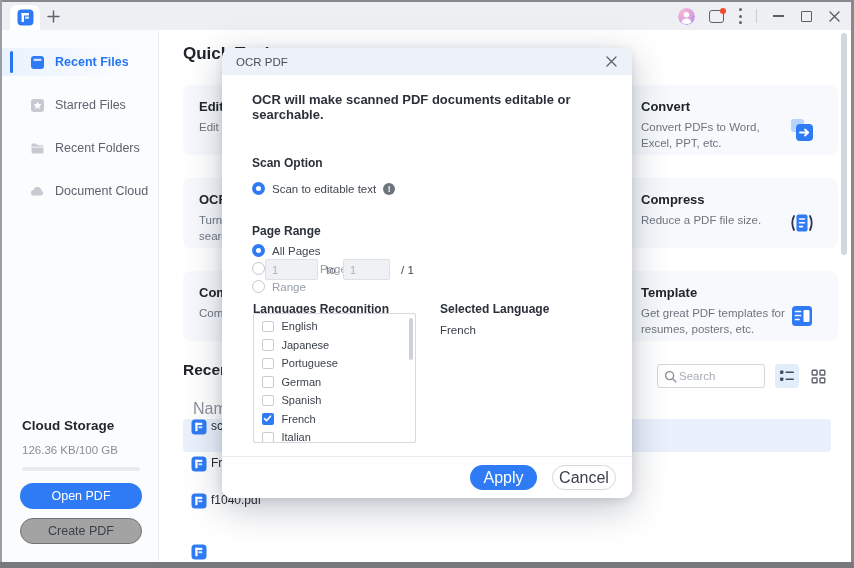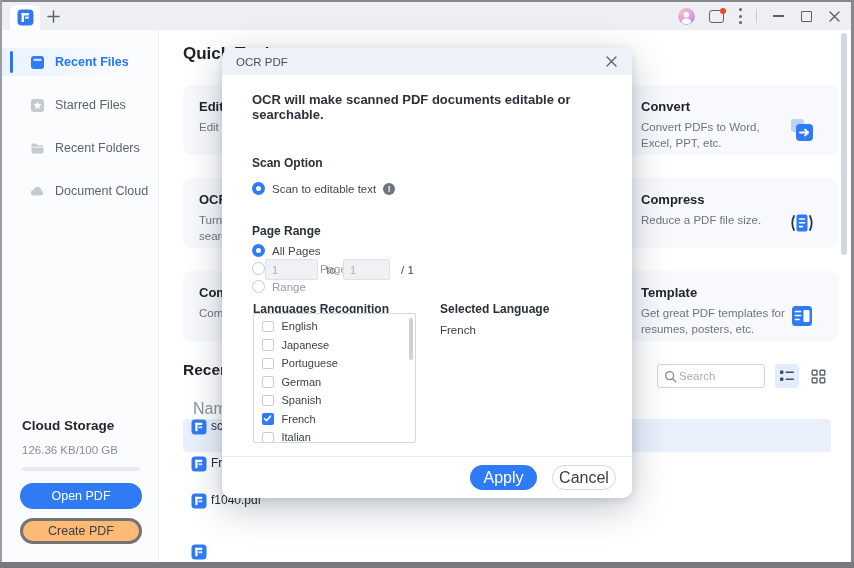--- a/index.html
+++ b/index.html
@@ -38,21 +38,21 @@
     background:linear-gradient(90deg,#e9f2fe 0%,rgba(233,242,254,0) 80%);}
   .side-item.active::before{content:"";position:absolute;left:8px;top:3px;width:3px;height:22px;
     border-radius:2px;background:#2477f4;}
   .cloud-title{left:20px;top:388px;font-size:13.5px;font-weight:bold;color:#23272e;}
   .cloud-usage{left:20px;top:414px;font-size:11.5px;color:#878e97;}
   .cloud-bar{left:20px;top:437px;width:118px;height:4px;border-radius:2px;background:#e8eaed;}
   .pill-btn{position:absolute;left:18px;width:122px;height:26px;border-radius:13px;font-size:12.5px;
     display:flex;align-items:center;justify-content:center;cursor:pointer;box-sizing:border-box;
     font-family:"Liberation Sans",sans-serif;}
   .open-pdf{top:453px;background:#2e7bf5;color:#fff;border:none;}
-  .create-pdf{top:488px;background:#fdba74;color:#3b4149;border:3px solid #737373;}
+  .create-pdf{top:488px;background:#a3a3a3;color:#3b4149;border:1px solid #737373;}
   
   .quick-title{left:183px;top:44px;font-size:17px;font-weight:bold;color:#20242b;}
   .card{position:absolute;background:#f7f9fc;border-radius:8px;box-sizing:border-box;padding:14px 16px;cursor:pointer;}
   .card-title{font-size:13px;font-weight:bold;color:#20252c;}
   .card-desc{font-size:11.5px;color:#6e757f;margin-top:6px;line-height:1.35;}
   .card-l{left:183px;width:424px;height:70px;}
   .card-r{left:625px;width:213px;height:70px;}
   .card-l .card-desc{max-width:235px;}
   .card-r .card-desc{max-width:152px;}
   .card-icon{position:absolute;right:22px;bottom:11px;width:28px;height:28px;}

